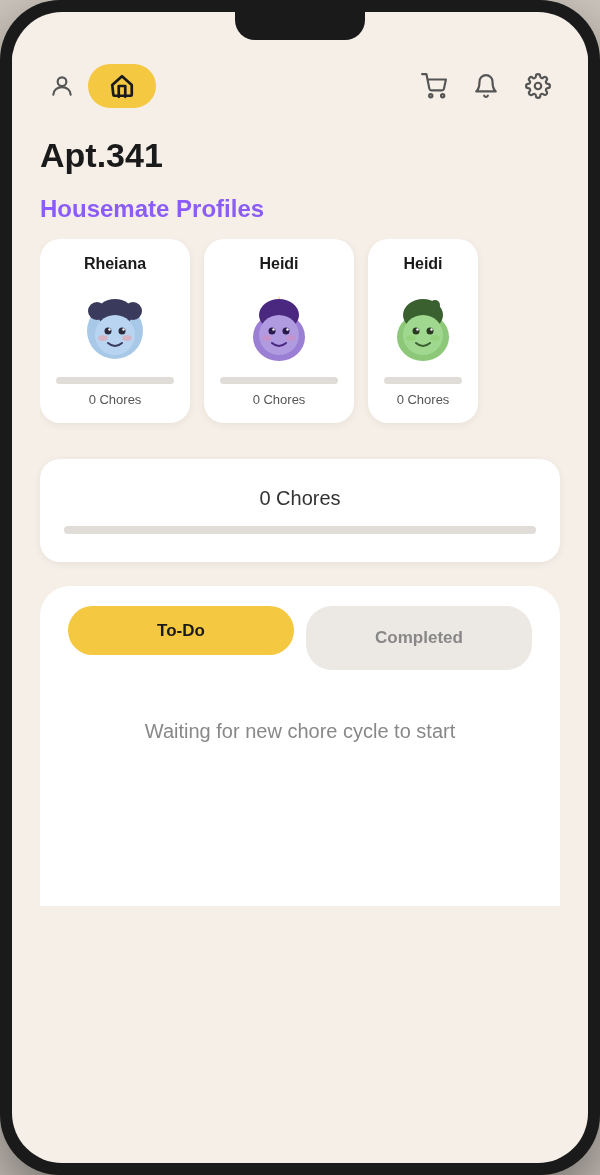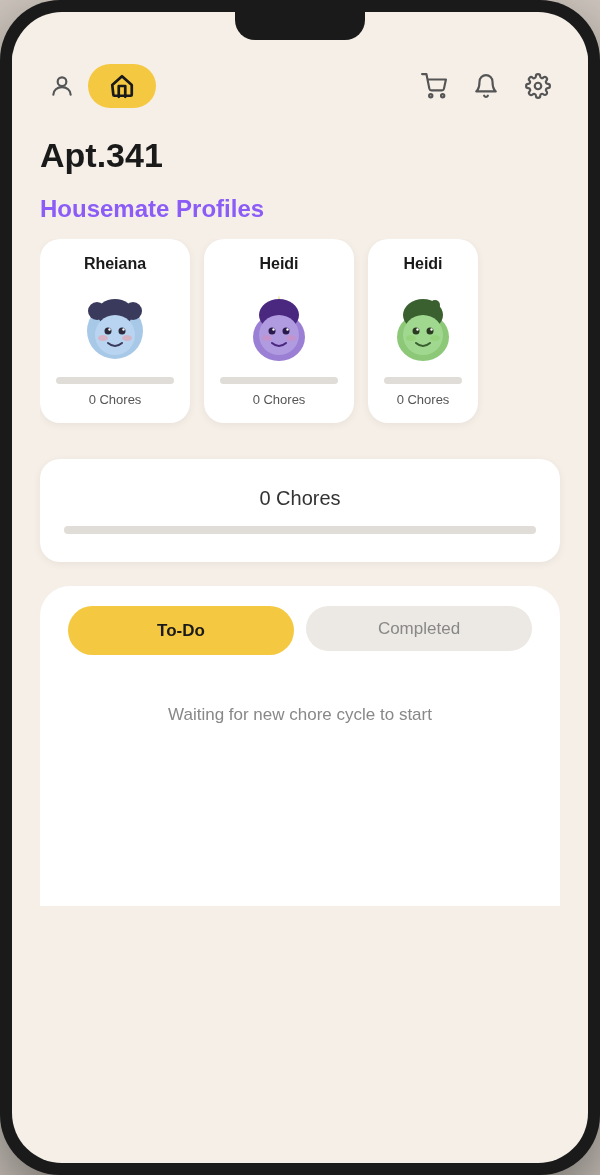--- a/index.html
+++ b/index.html
@@ -213,34 +213,34 @@
       border-radius: 26px;
       border: none;
       font-size: 17px;
       font-weight: 700;
       color: #1a1a1a;
       cursor: pointer;
     }
 
     .tab-completed {
       flex: 1;
-      height: 45px;
+      height: 64px;
       background: #ece8e3;
       border-radius: 26px;
       border: none;
       font-size: 17px;
-      font-weight: 400;
+      font-weight: 700;
       color: #888;
       cursor: pointer;
     }
 
     .waiting-text {
       text-align: center;
       color: #888;
-      font-size: 17px;
+      font-size: 20px;
       padding-top: 20px;
     }
 
     
     svg {
       display: block;
     }
 
     
     .avatar-svg {

